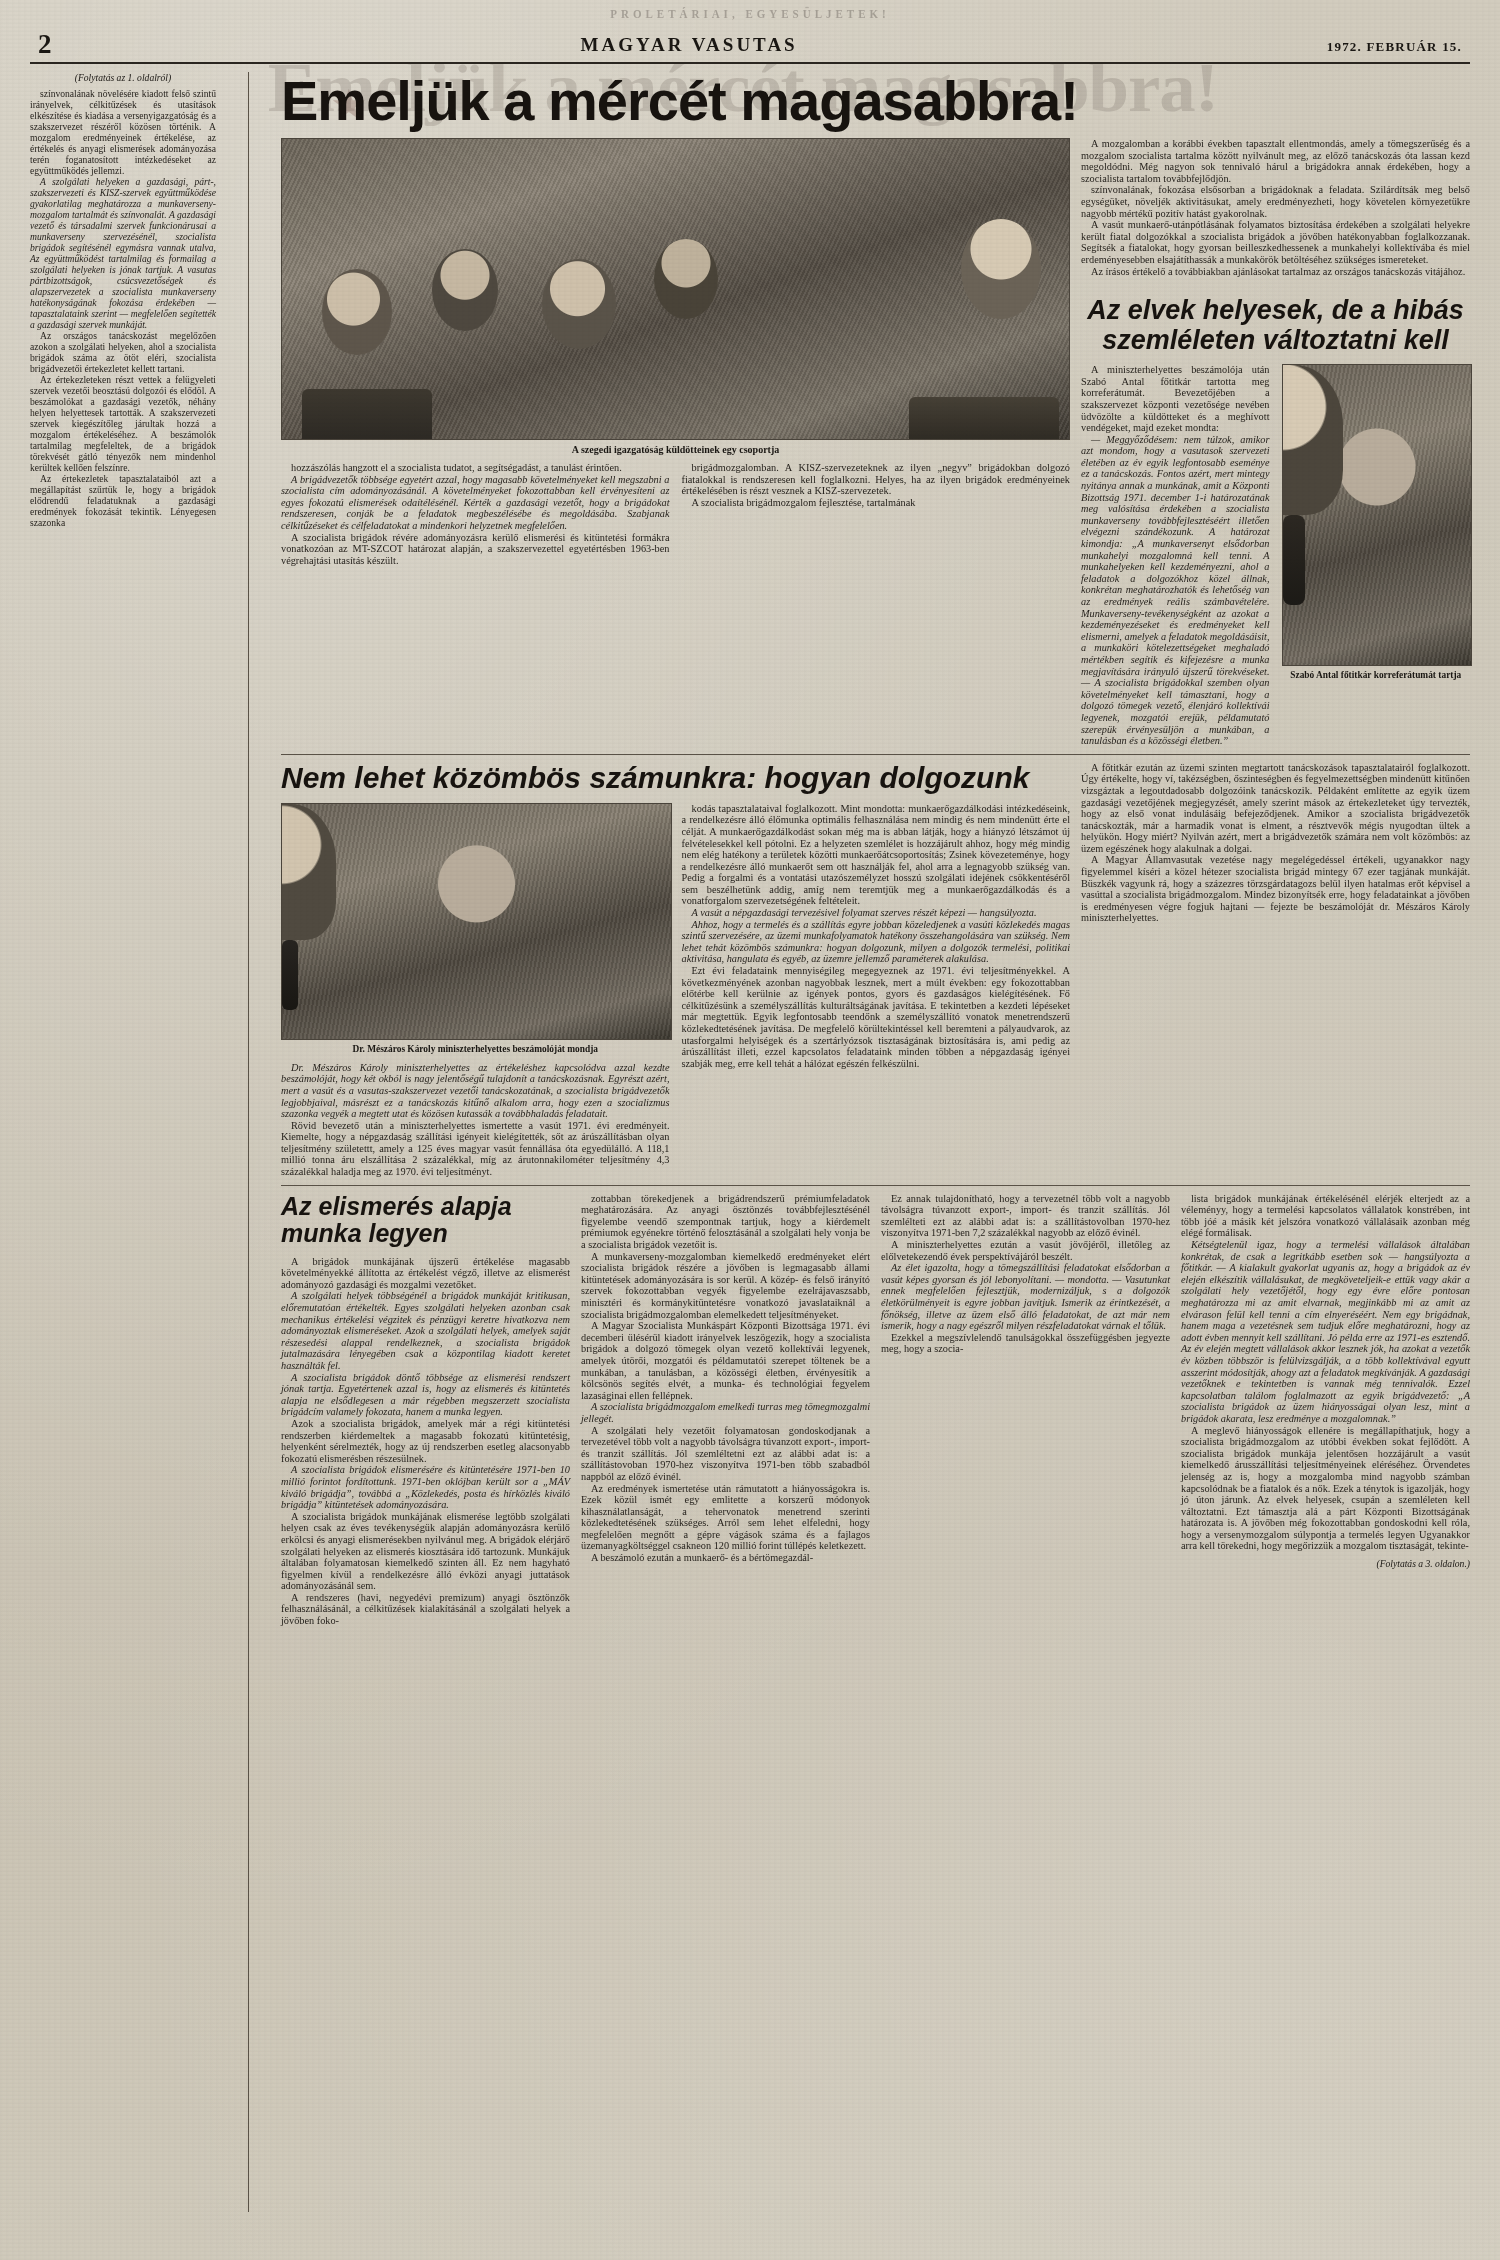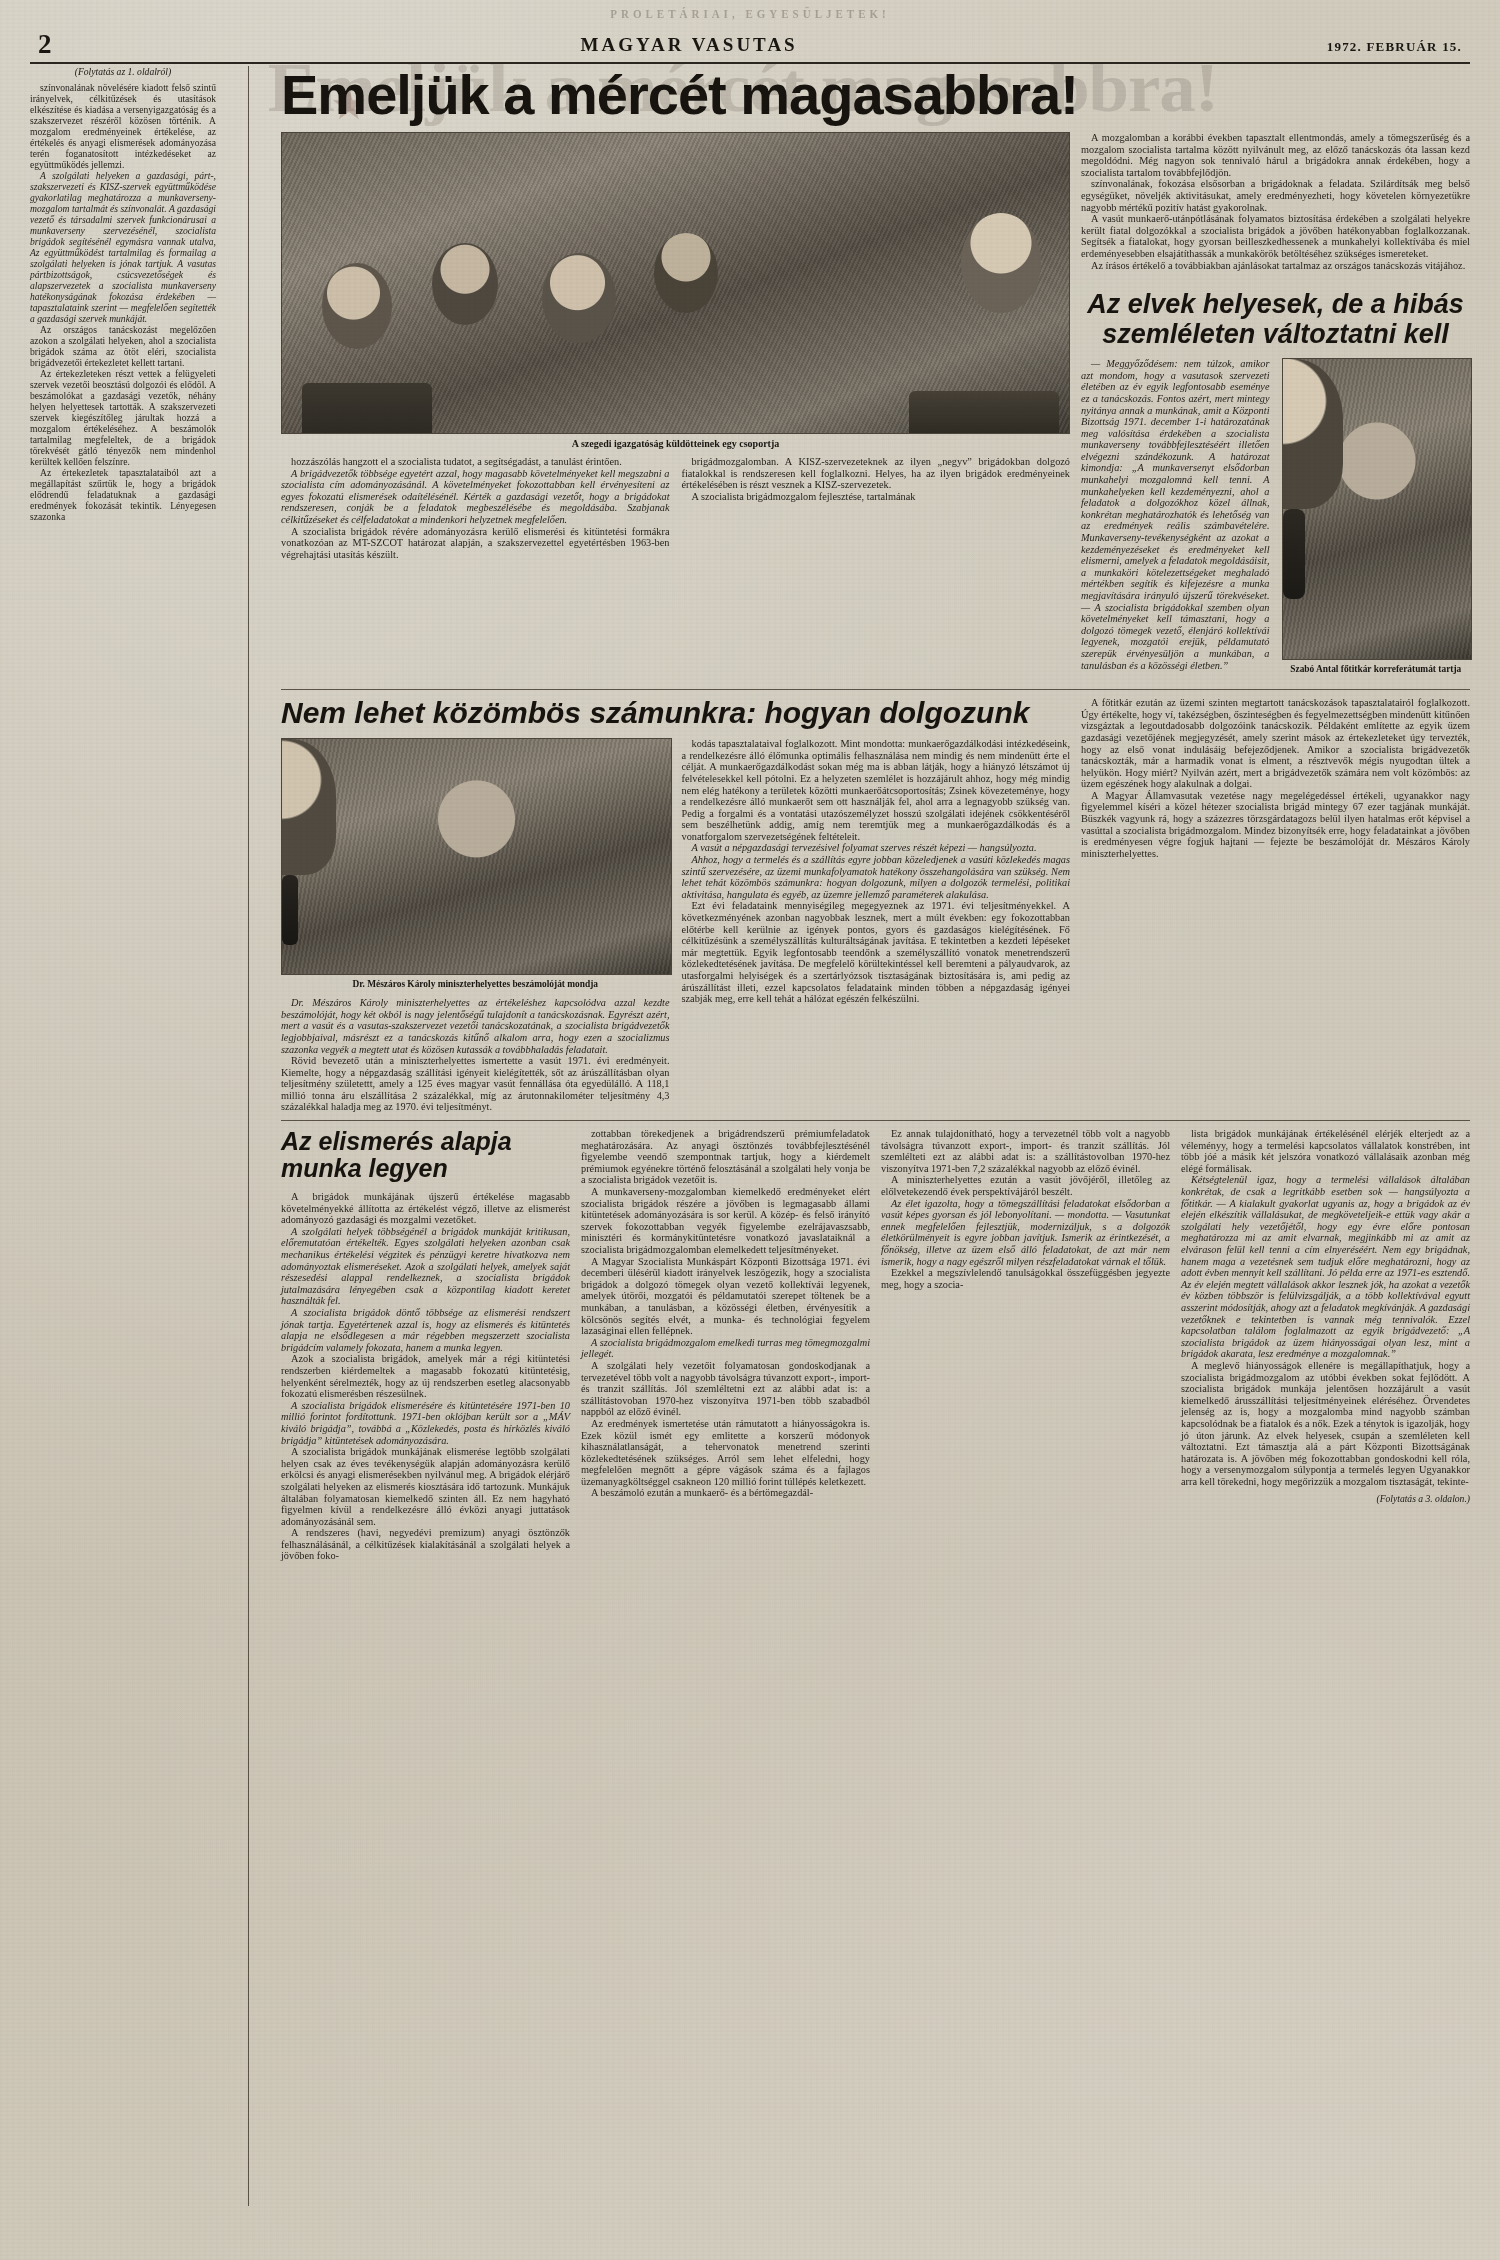--- a/index.html
+++ b/index.html
@@ -99,21 +99,21 @@
     color:#221e19;
   }
   p.body + p.body{margin-top:0;}
   .ital{font-style:italic;}
   
   .content{
     position:relative;
     display:grid;
     grid-template-columns:186px 1px 1fr;
     column-gap:10px;
-    margin-top:2px;
+    margin-top:8px;
     height:2140px;
     gap:32px;
   }
   .rule-v{
     background:#5a5247;
     width:1px;
   }
   
   .rail{width:186px;}
   .rail .lead{
@@ -242,20 +242,21 @@
         <div>
           <p class="body">A mozgalomban a korábbi években tapasztalt ellentmondás, amely a tömegszerűség és a mozgalom szocialista tartalma között nyilvánult meg, az előző tanácskozás óta lassan kezd megoldódni. Még nagyon sok tennivaló hárul a brigádokra annak érdekében, hogy a szocialista tartalom továbbfejlődjön.</p>
           <p class="body">színvonalának, fokozása elsősorban a brigádoknak a feladata. Szilárdítsák meg belső egységüket, növeljék aktivitásukat, amely eredményezheti, hogy követelen környezetükre nagyobb mértékű pozitív hatást gyakorolnak.</p>
           <p class="body">A vasút munkaerő-utánpótlásának folyamatos biztosítása érdekében a szolgálati helyekre került fiatal dolgozókkal a szocialista brigádok a jövőben hatékonyabban foglalkozzanak. Segítsék a fiatalokat, hogy gyorsan beilleszkedhessenek a munkahelyi kollektívába és miel erdeményesebben elsajátíthassák a munkakörök betöltéséhez szükséges ismereteket.</p>
           <p class="body">Az írásos értékelő a továbbiakban ajánlásokat tartalmaz az országos tanácskozás vitájához.</p>
 
           <div class="subhead xl" style="margin-top:18px;">Az elvek helyesek, de a hibás szemléleten változtatni kell</div>
 
           <div class="cols2" style="grid-template-columns:1fr 1fr;">
             <div>
+              <p class="body">A miniszterhelyettes beszámolója után Szabó Antal főtitkár tartotta meg korreferátumát. Bevezetőjében a szakszervezet központi vezetősége nevében üdvözölte a küldötteket és a meghívott vendégeket, majd ezeket mondta:</p>
               <p class="body ital">— Meggyőződésem: nem túlzok, amikor azt mondom, hogy a vasutasok szervezeti életében az év egyik legfontosabb eseménye ez a tanácskozás. Fontos azért, mert mintegy nyitánya annak a munkának, amit a Központi Bizottság 1971. december 1-i határozatának meg valósítása érdekében a szocialista munkaverseny továbbfejlesztéséért illetően elvégezni szándékozunk. A határozat kimondja: „A munkaversenyt elsődorban munkahelyi mozgalomná kell tenni. A munkahelyeken kell kezdeményezni, ahol a feladatok a dolgozókhoz közel állnak, konkrétan meghatározhatók és lehetőség van az eredmények reális számbavételére. Munkaverseny-tevékenységként az azokat a kezdeményezéseket és eredményeket kell elismerni, amelyek a feladatok megoldásáisit, a munkaköri kötelezettségeket meghaladó mértékben segítik és kifejezésre a munka megjavítására irányuló újszerű törekvéseket. — A szocialista brigádokkal szemben olyan követelményeket kell támasztani, hogy a dolgozó tömegek vezető, élenjáró kollektívái legyenek, mozgatói erejük, példamutató szerepük érvényesüljön a munkában, a tanulásban és a közösségi életben.”</p>
             </div>
             <div>
               <div class="portrait tall">
                 <div class="v" style="width:120px;height:150px;left:50%;transform:translateX(-50%);top:36px;background:radial-gradient(circle at 50% 28%, #d8cbb5 0 42px, #4c463c 44px);border-radius:40% 40% 30% 30%;"></div>
                 <div class="v" style="width:22px;height:90px;left:22px;top:120px;background:linear-gradient(180deg,#2c2822,#1c1a16);border-radius:8px;"></div>
               </div>
               <div class="pcap">Szabó Antal főtitkár korreferátumát tartja</div>
             </div>
           </div>

